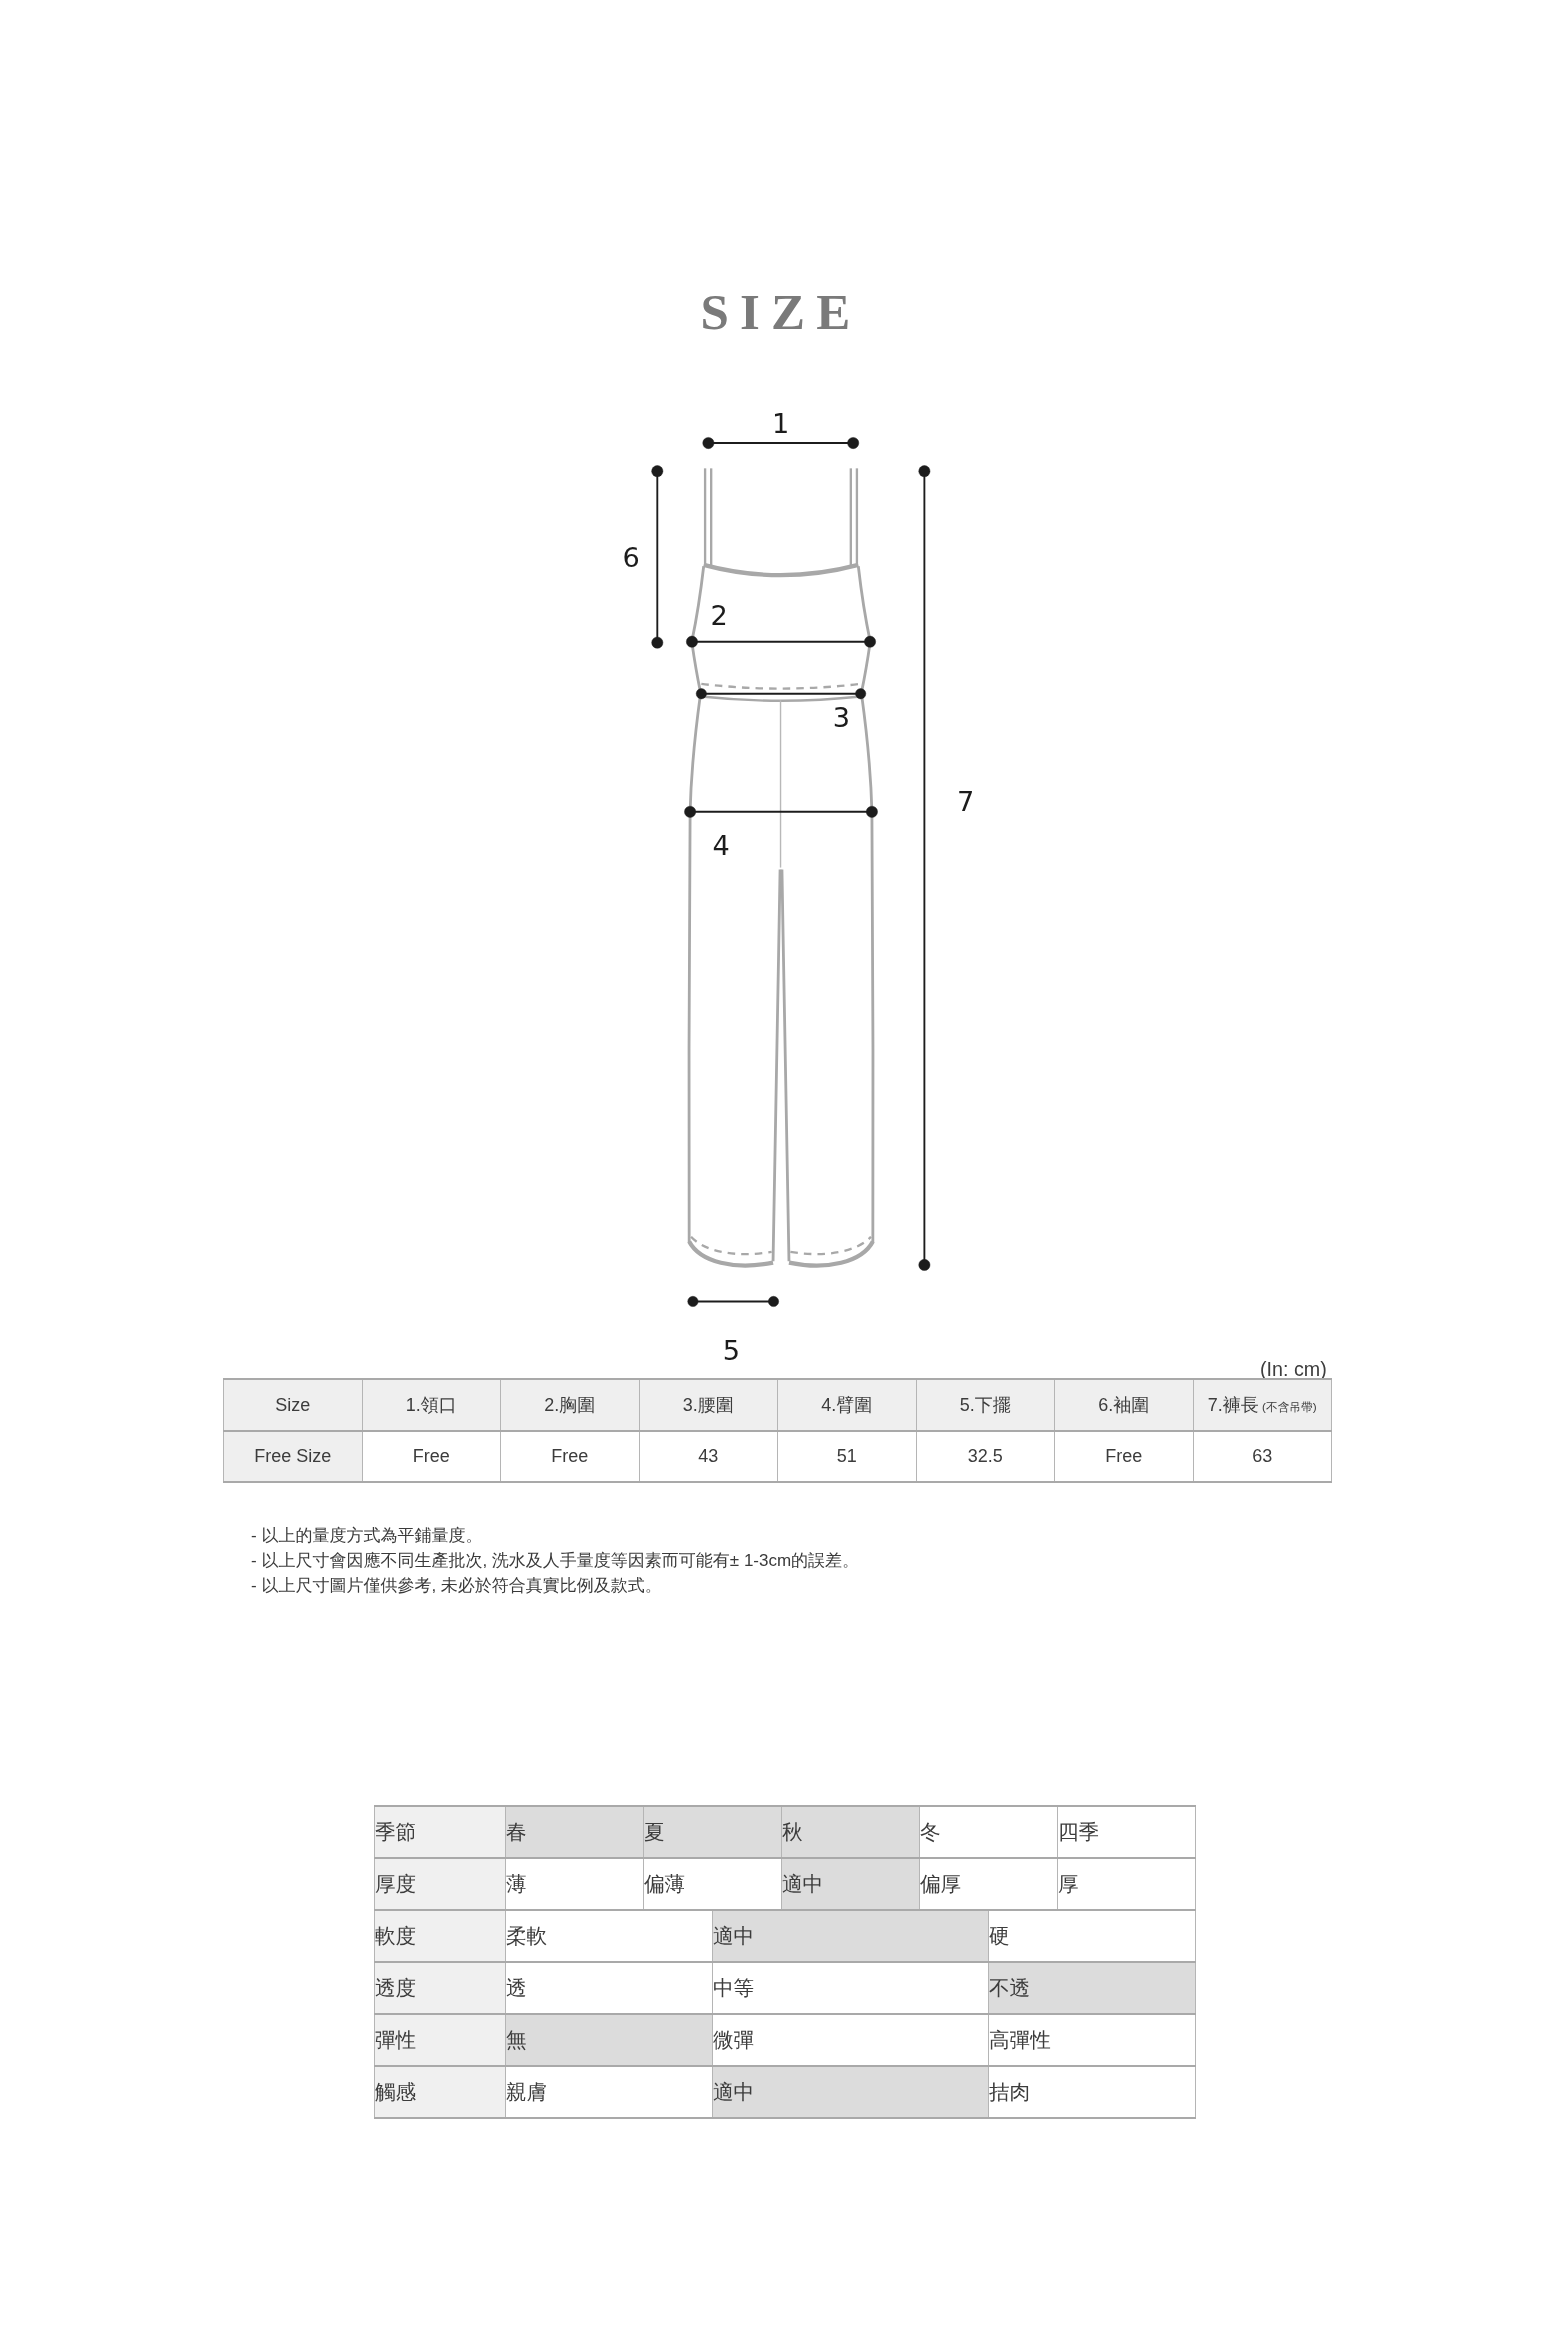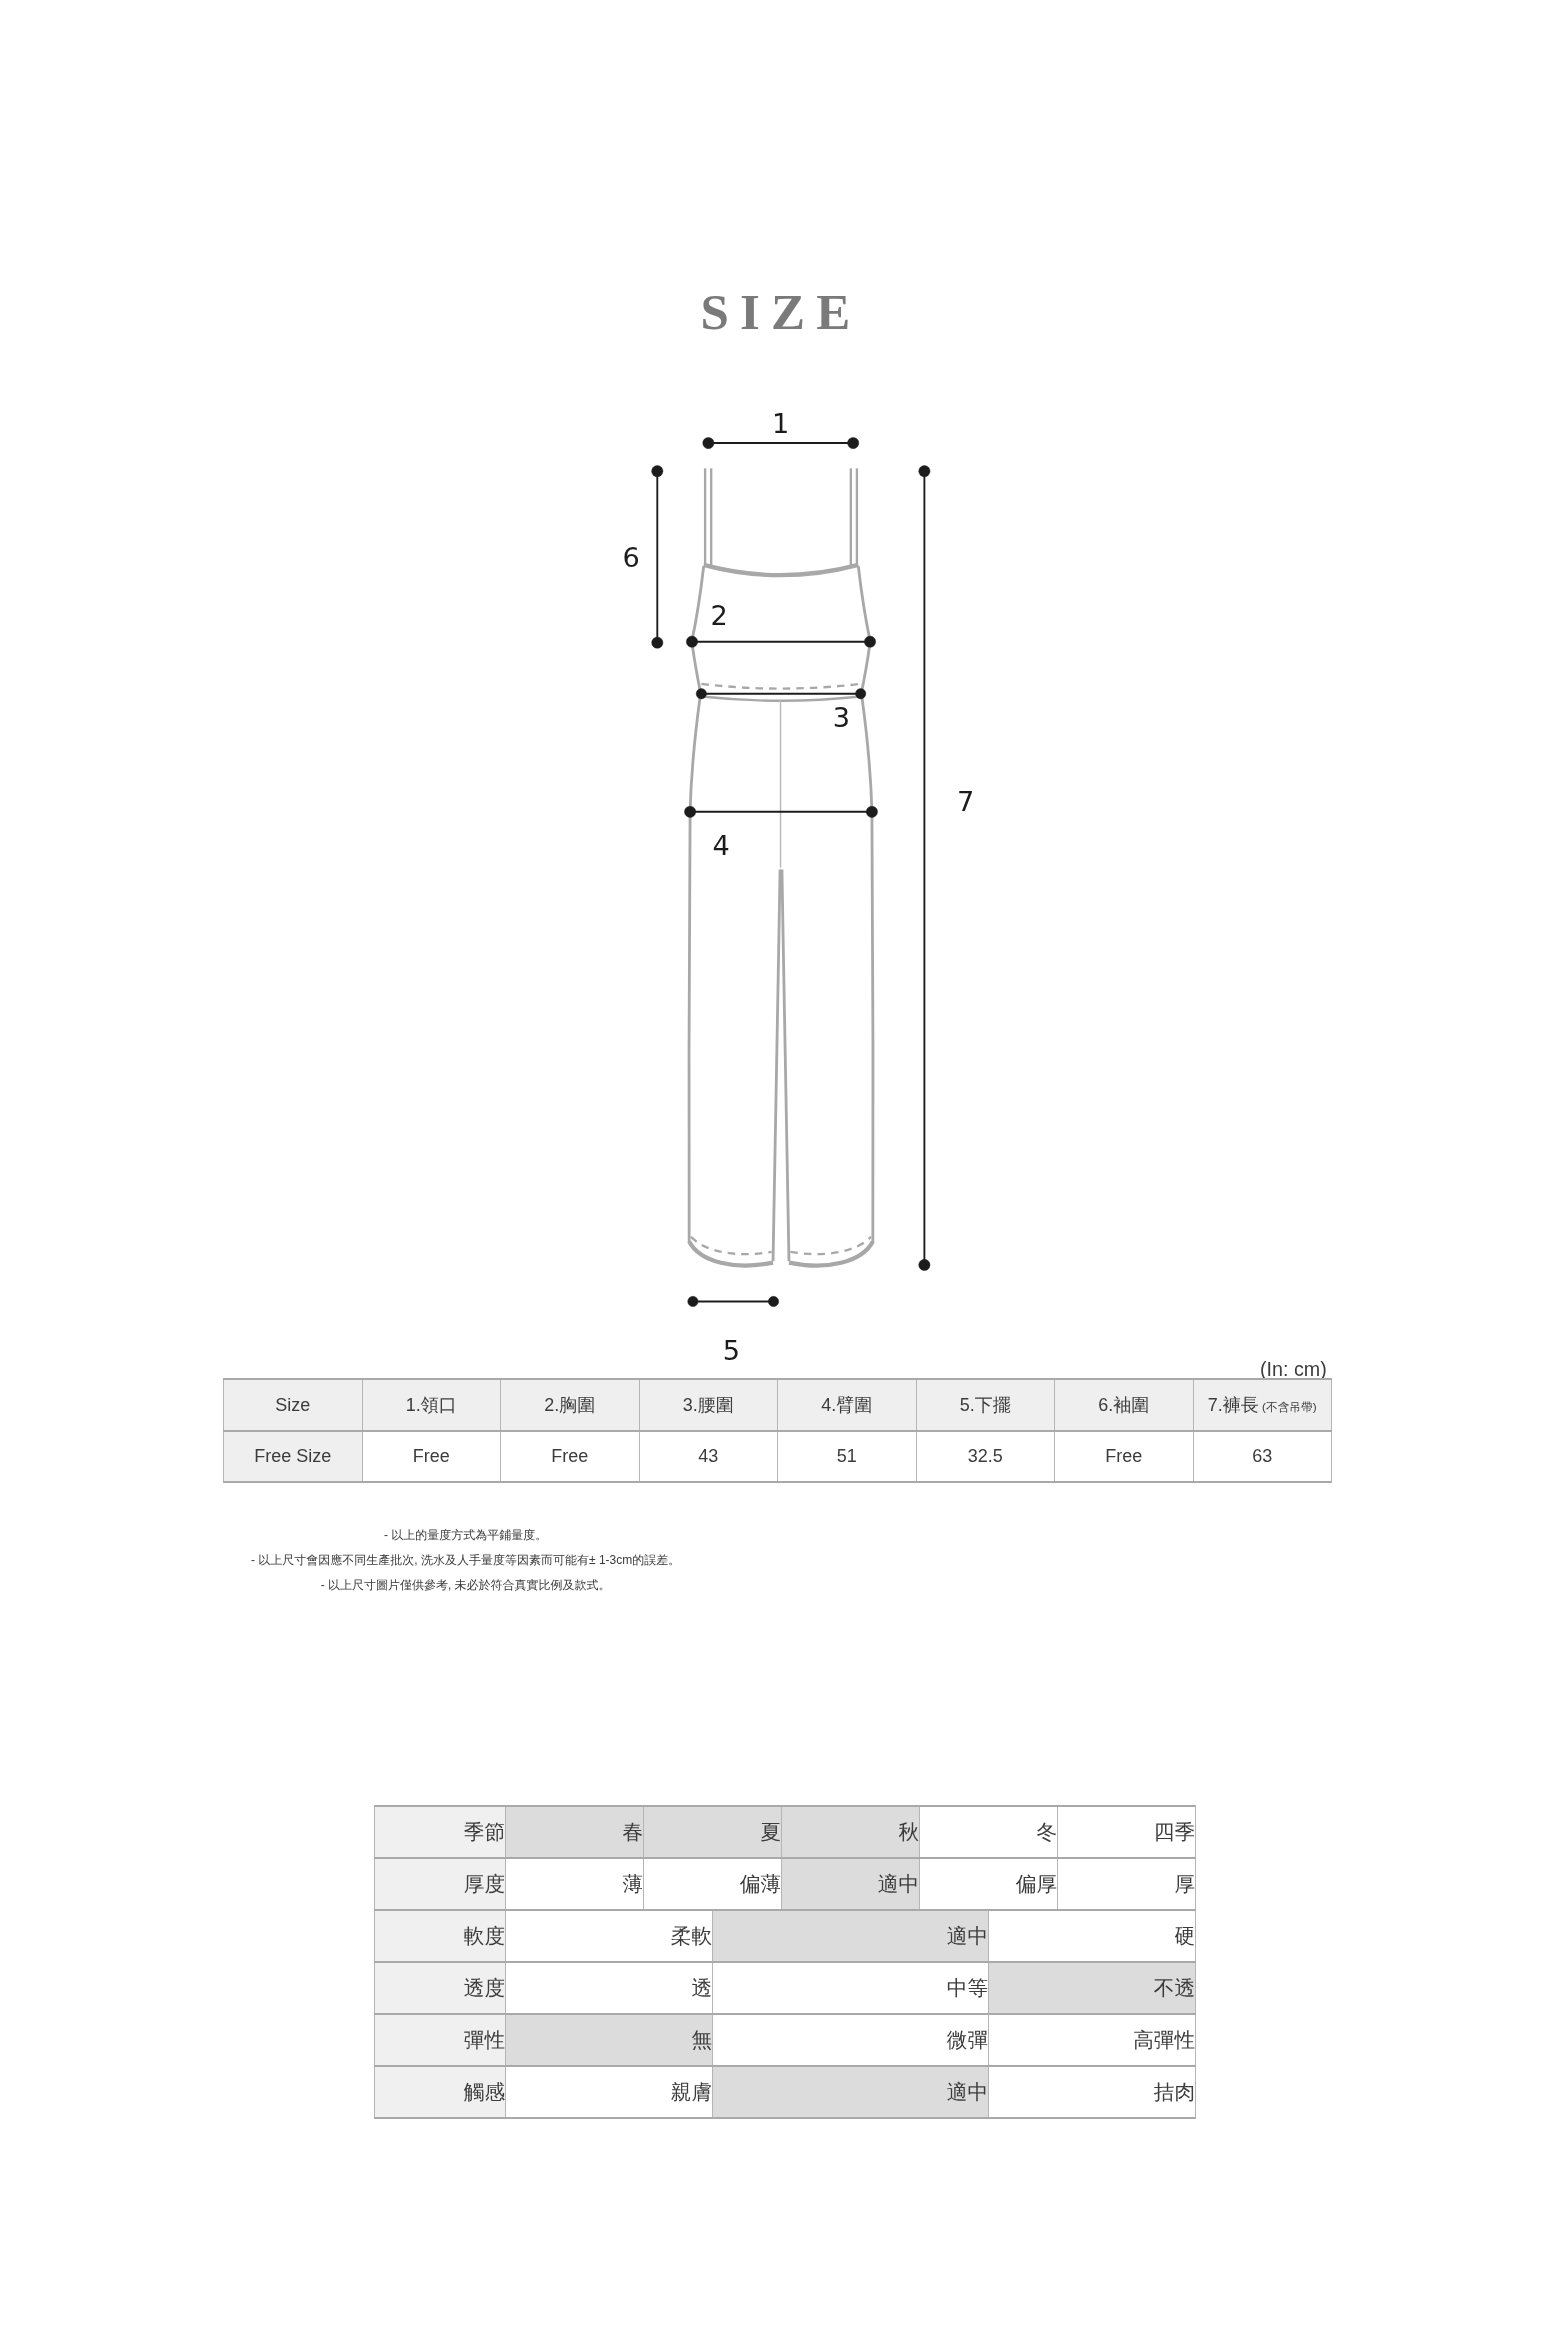--- a/index.html
+++ b/index.html
@@ -74,39 +74,38 @@
   .size-table tbody tr { height:51px; }
   .size-table thead th { background:#efefef; }
   .size-table tbody td.rowhead { background:#efefef; }
   .size-table .small-note { font-size:11.7px;margin-top:6px; }
 
   
   .notes {
     position:absolute;
     left:251px;
     top:1523px;
-    font-size:12px;
+    font-size:17px;
     line-height:25px;
     color:#3a3a3a;
-    text-align:center;
   }
 
   
   .attr-table {
     position:absolute;
     left:374px;
     top:1805px;
     width:818px;
   }
   .attr-table th, .attr-table td {
     border-left:1.4px solid #b5b5b5;
     border-right:1.4px solid #b5b5b5;
     border-top:2.3px solid #a9a9a9;
     border-bottom:2.3px solid #a9a9a9;
-    text-align:right;
+    text-align:left;
     vertical-align:middle;
     font-size:20.6px;
     font-weight:normal;
     color:#3c3c3c;
     padding:0;
     background:#ffffff;
   }
   .attr-table tr { height:52px; }
   .attr-table th.attr-label { background:#f0f0f0; }
   .attr-table td.selected { background:#dcdcdc; }

